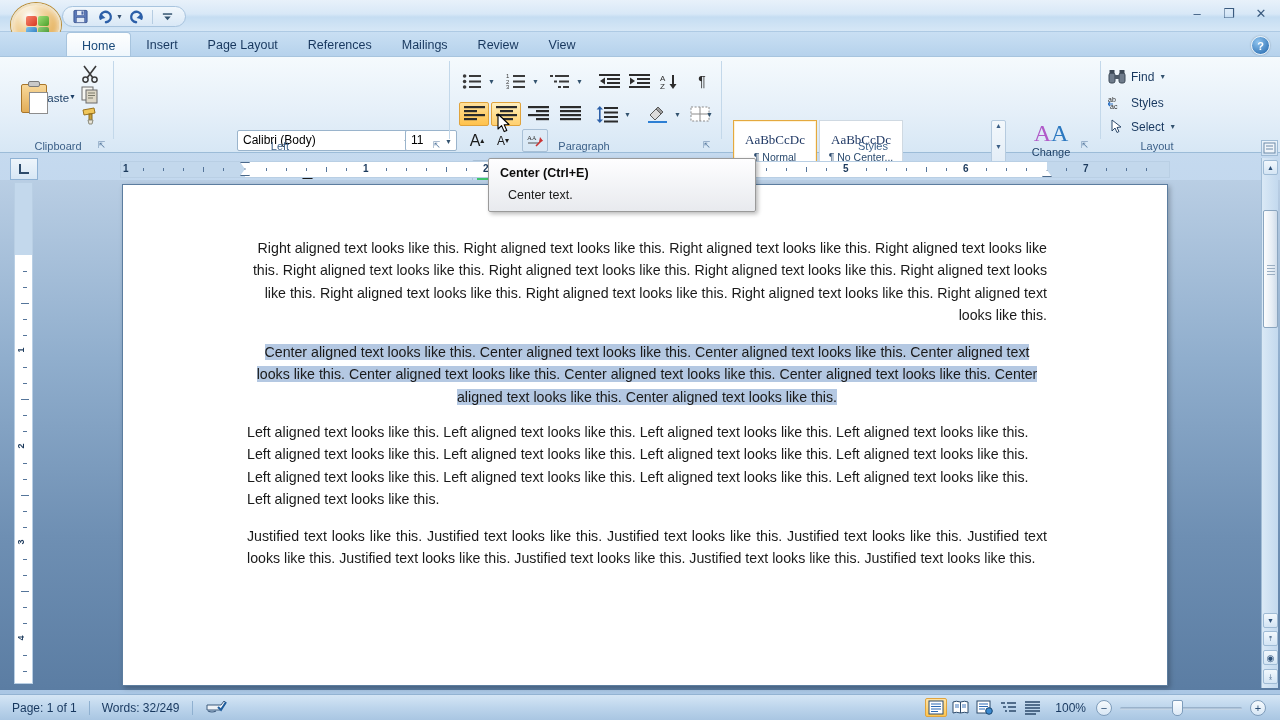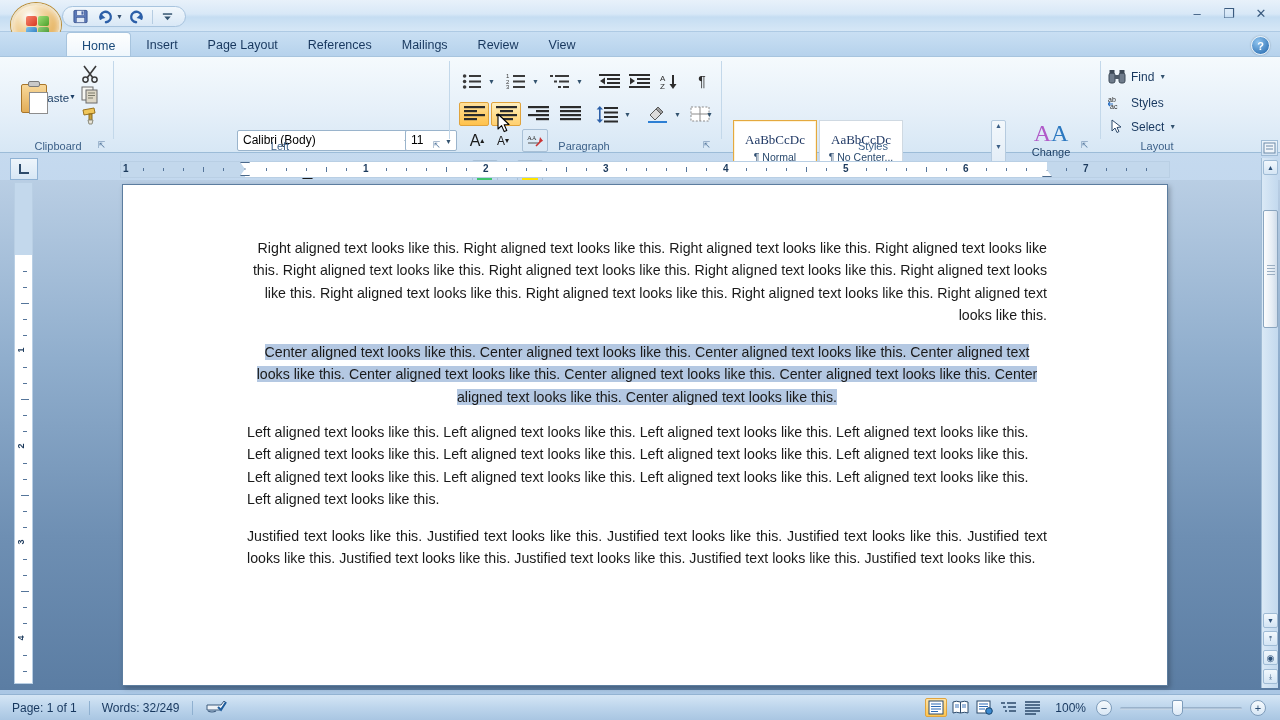--- a/index.html
+++ b/index.html
@@ -897,19 +897,23 @@
     <div class="zbtn">−</div>
     <div class="zoom-slider">
       <div class="zs-track"></div>
       <div class="zs-mid"></div>
       <div class="zs-thumb"></div>
     </div>
     <div class="zbtn">+</div>
     <div style="width:14px"></div>
   </div>
 
+  <div class="tooltip">
+    <div class="tt-title">Center (Ctrl+E)</div>
+    <div class="tt-body">Center text.</div>
+  </div>
 
   <div class="cursor">
     <svg width="15" height="22" viewBox="0 0 15 22">
       <path d="M1 1 L1 16 L4.6 12.6 L7.2 18.6 L9.8 17.4 L7.2 11.7 L12 11.5 Z" fill="#ffffff" stroke="#000000" stroke-width="1.1" stroke-linejoin="round"></path>
     </svg>
   </div>
 </div>
 
 </body></html>

